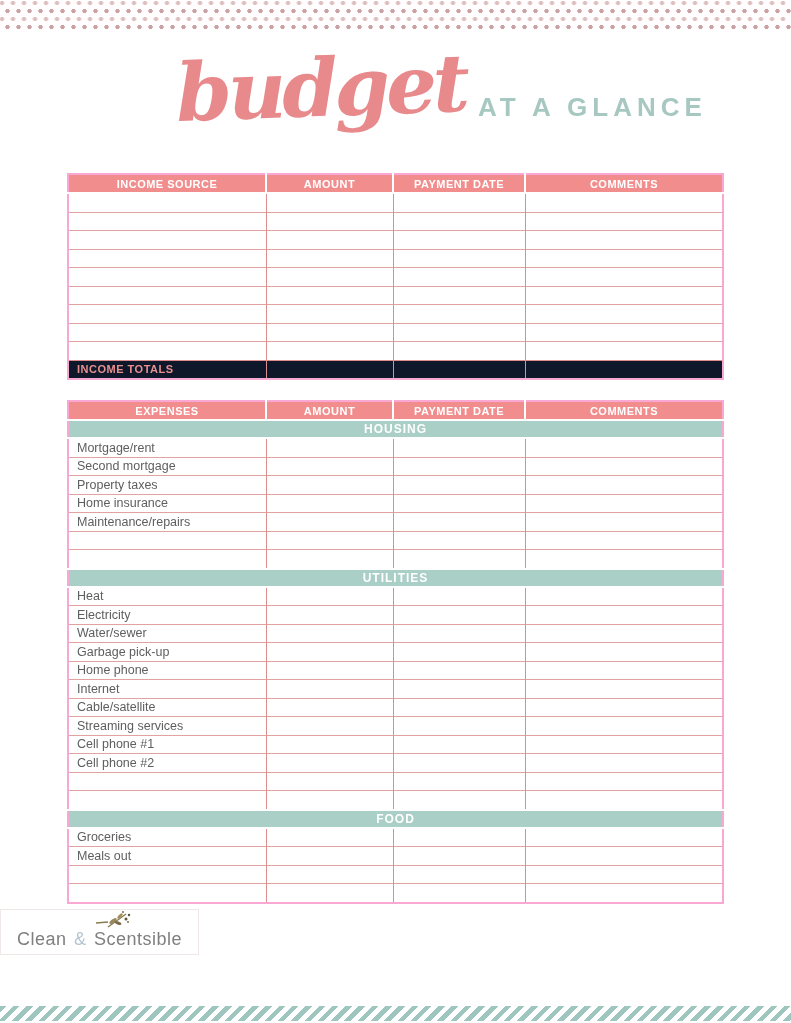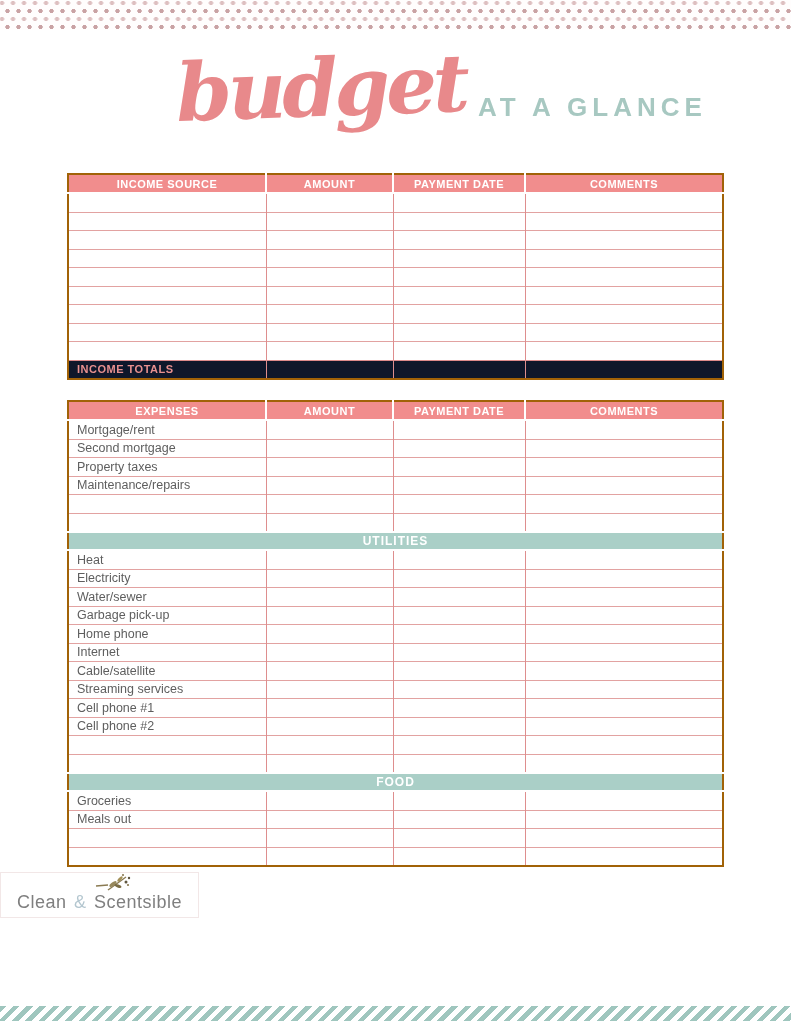--- a/index.html
+++ b/index.html
@@ -48,21 +48,21 @@
     color: #a7c8c1;
     margin-left: 12px;
   }
 
   
   .budget-table {
     width: 655px;
     margin: 2px auto;
     border-collapse: collapse;
     table-layout: fixed;
-    border: 2px solid #a16207;
+    border: 2px solid #f9a8d4;
   }
   .income-table   { margin-top: 31px; }
   .expenses-table { margin-top: 20px; border-radius: 8px; }
 
   .budget-table th {
     background: #f18d8d;
     color: #ffffff;
     font-size: 11px;
     font-weight: bold;
     letter-spacing: 0.5px;
@@ -226,33 +226,42 @@
     <thead>
         <tr>
           <th>EXPENSES</th>
           <th>AMOUNT</th>
           <th>PAYMENT DATE</th>
           <th>COMMENTS</th>
         </tr>
       </thead>
     <tbody>
         <tr>
+          <td class="banner" colspan="4">HOUSING</td>
+        </tr>
+        <tr>
           <td class="c">Mortgage/rent</td>
           <td class="c"></td>
           <td class="c"></td>
           <td class="c"></td>
         </tr>
         <tr>
           <td class="c">Second mortgage</td>
           <td class="c"></td>
           <td class="c"></td>
           <td class="c"></td>
         </tr>
         <tr>
           <td class="c">Property taxes</td>
+          <td class="c"></td>
+          <td class="c"></td>
+          <td class="c"></td>
+        </tr>
+        <tr>
+          <td class="c">Home insurance</td>
           <td class="c"></td>
           <td class="c"></td>
           <td class="c"></td>
         </tr>
         <tr>
           <td class="c">Maintenance/repairs</td>
           <td class="c"></td>
           <td class="c"></td>
           <td class="c"></td>
         </tr>

